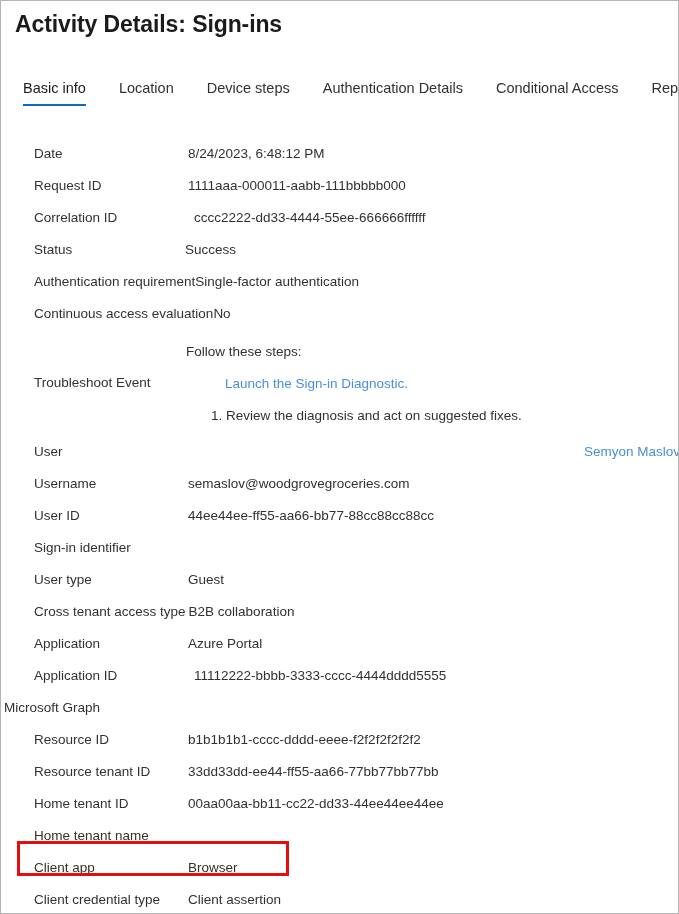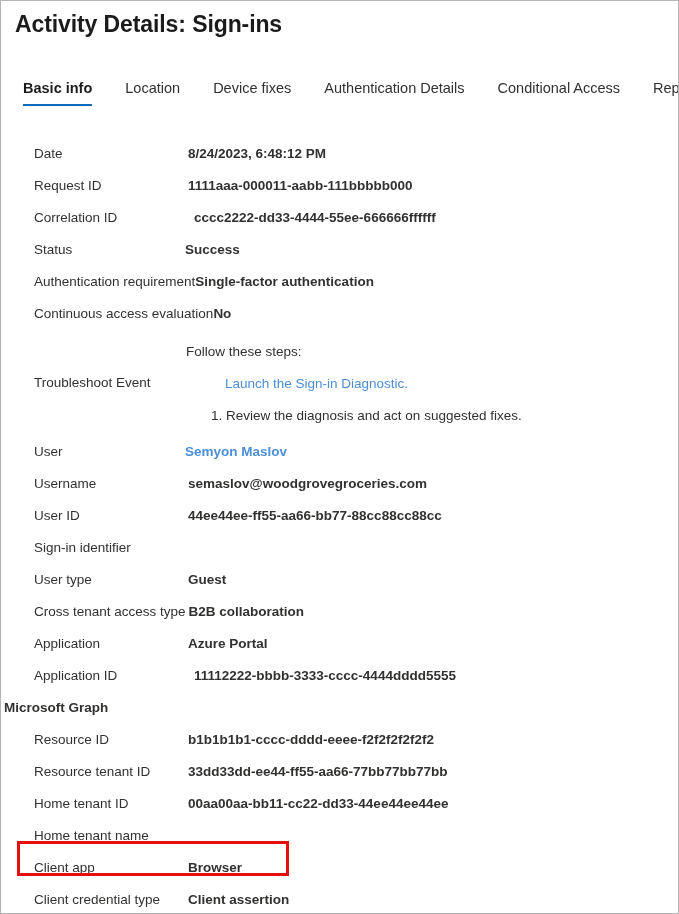--- a/index.html
+++ b/index.html
@@ -49,21 +49,21 @@
     font-size: 14.5px;
     color: #323130;
     padding: 0 0 9px 0;
     margin-right: 33px;
     white-space: nowrap;
     cursor: pointer;
     line-height: 17px;
   }
   .tab:last-child { margin-right: 0; }
   .tab.active {
-    font-weight: 700;
+    font-weight: 400;
     color: #1b1b1b;
   }
   .tab.active::after {
     content: "";
     position: absolute;
     left: 0;
     right: 0;
     bottom: 0;
     height: 2.5px;
     background: #0f6cbd;
@@ -92,27 +92,27 @@
     color: #323130;
     line-height: 32px;
     white-space: nowrap;
   }
   .row-value {
     flex: 1 1 auto;
     font-size: 13.5px;
     color: #323130;
     line-height: 32px;
     white-space: nowrap;
-    font-weight: bold;
   }
   .row-value.indent-1 { padding-left: 3px; }
   .row-value.indent-2 { padding-left: 9px; }
   .row-value.link {
     color: #4b8ed8;
     cursor: pointer;
+    text-align: right;
   }
 
   
   .row.troubleshoot {
     min-height: 106px;
     align-items: center;
   }
   .row.troubleshoot .row-label {
     line-height: 106px;
   }
@@ -158,21 +158,21 @@
   <div class="page-title">Activity Details: Sign-ins</div>
 
   <div class="tabbar">
     <div class="tab active">
       <span>Basic info</span>
     </div>
     <div class="tab">
       <span>Location</span>
     </div>
     <div class="tab">
-      <span>Device fixes</span>
+      <span>Device steps</span>
     </div>
     <div class="tab">
       <span>Authentication Details</span>
     </div>
     <div class="tab">
       <span>Conditional Access</span>
     </div>
     <div class="tab">
       <span>Report-only</span>
     </div>

